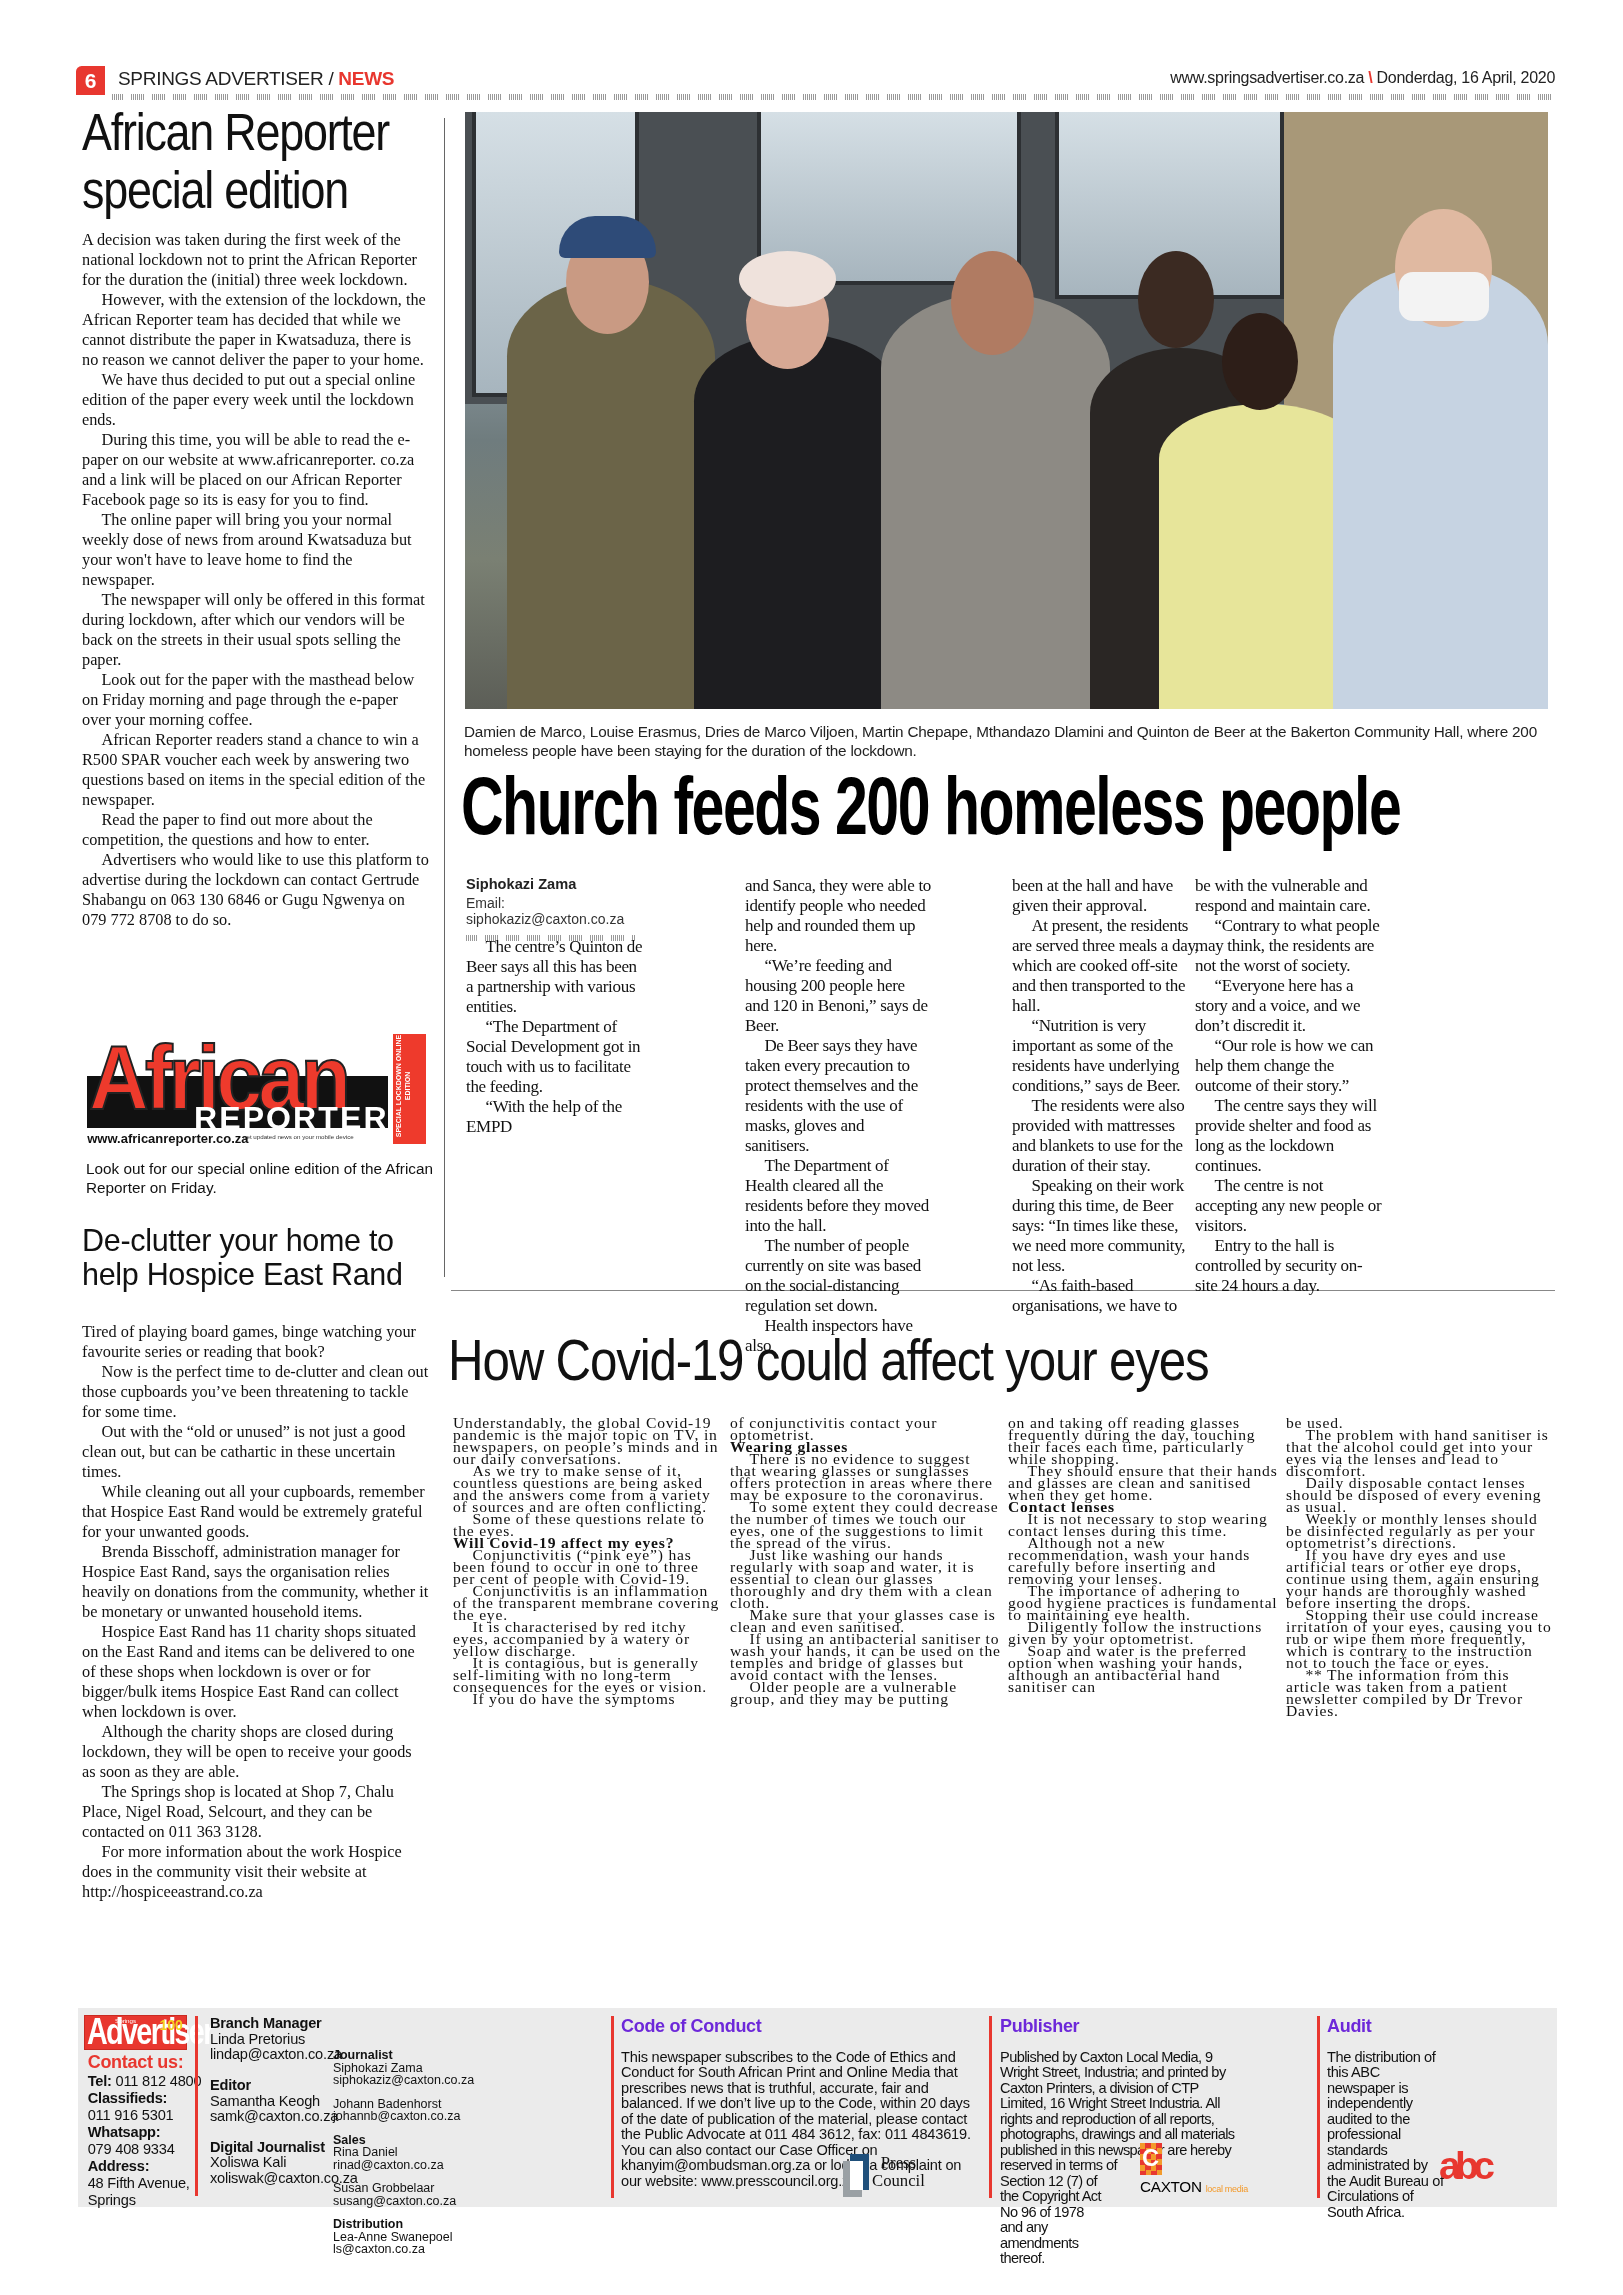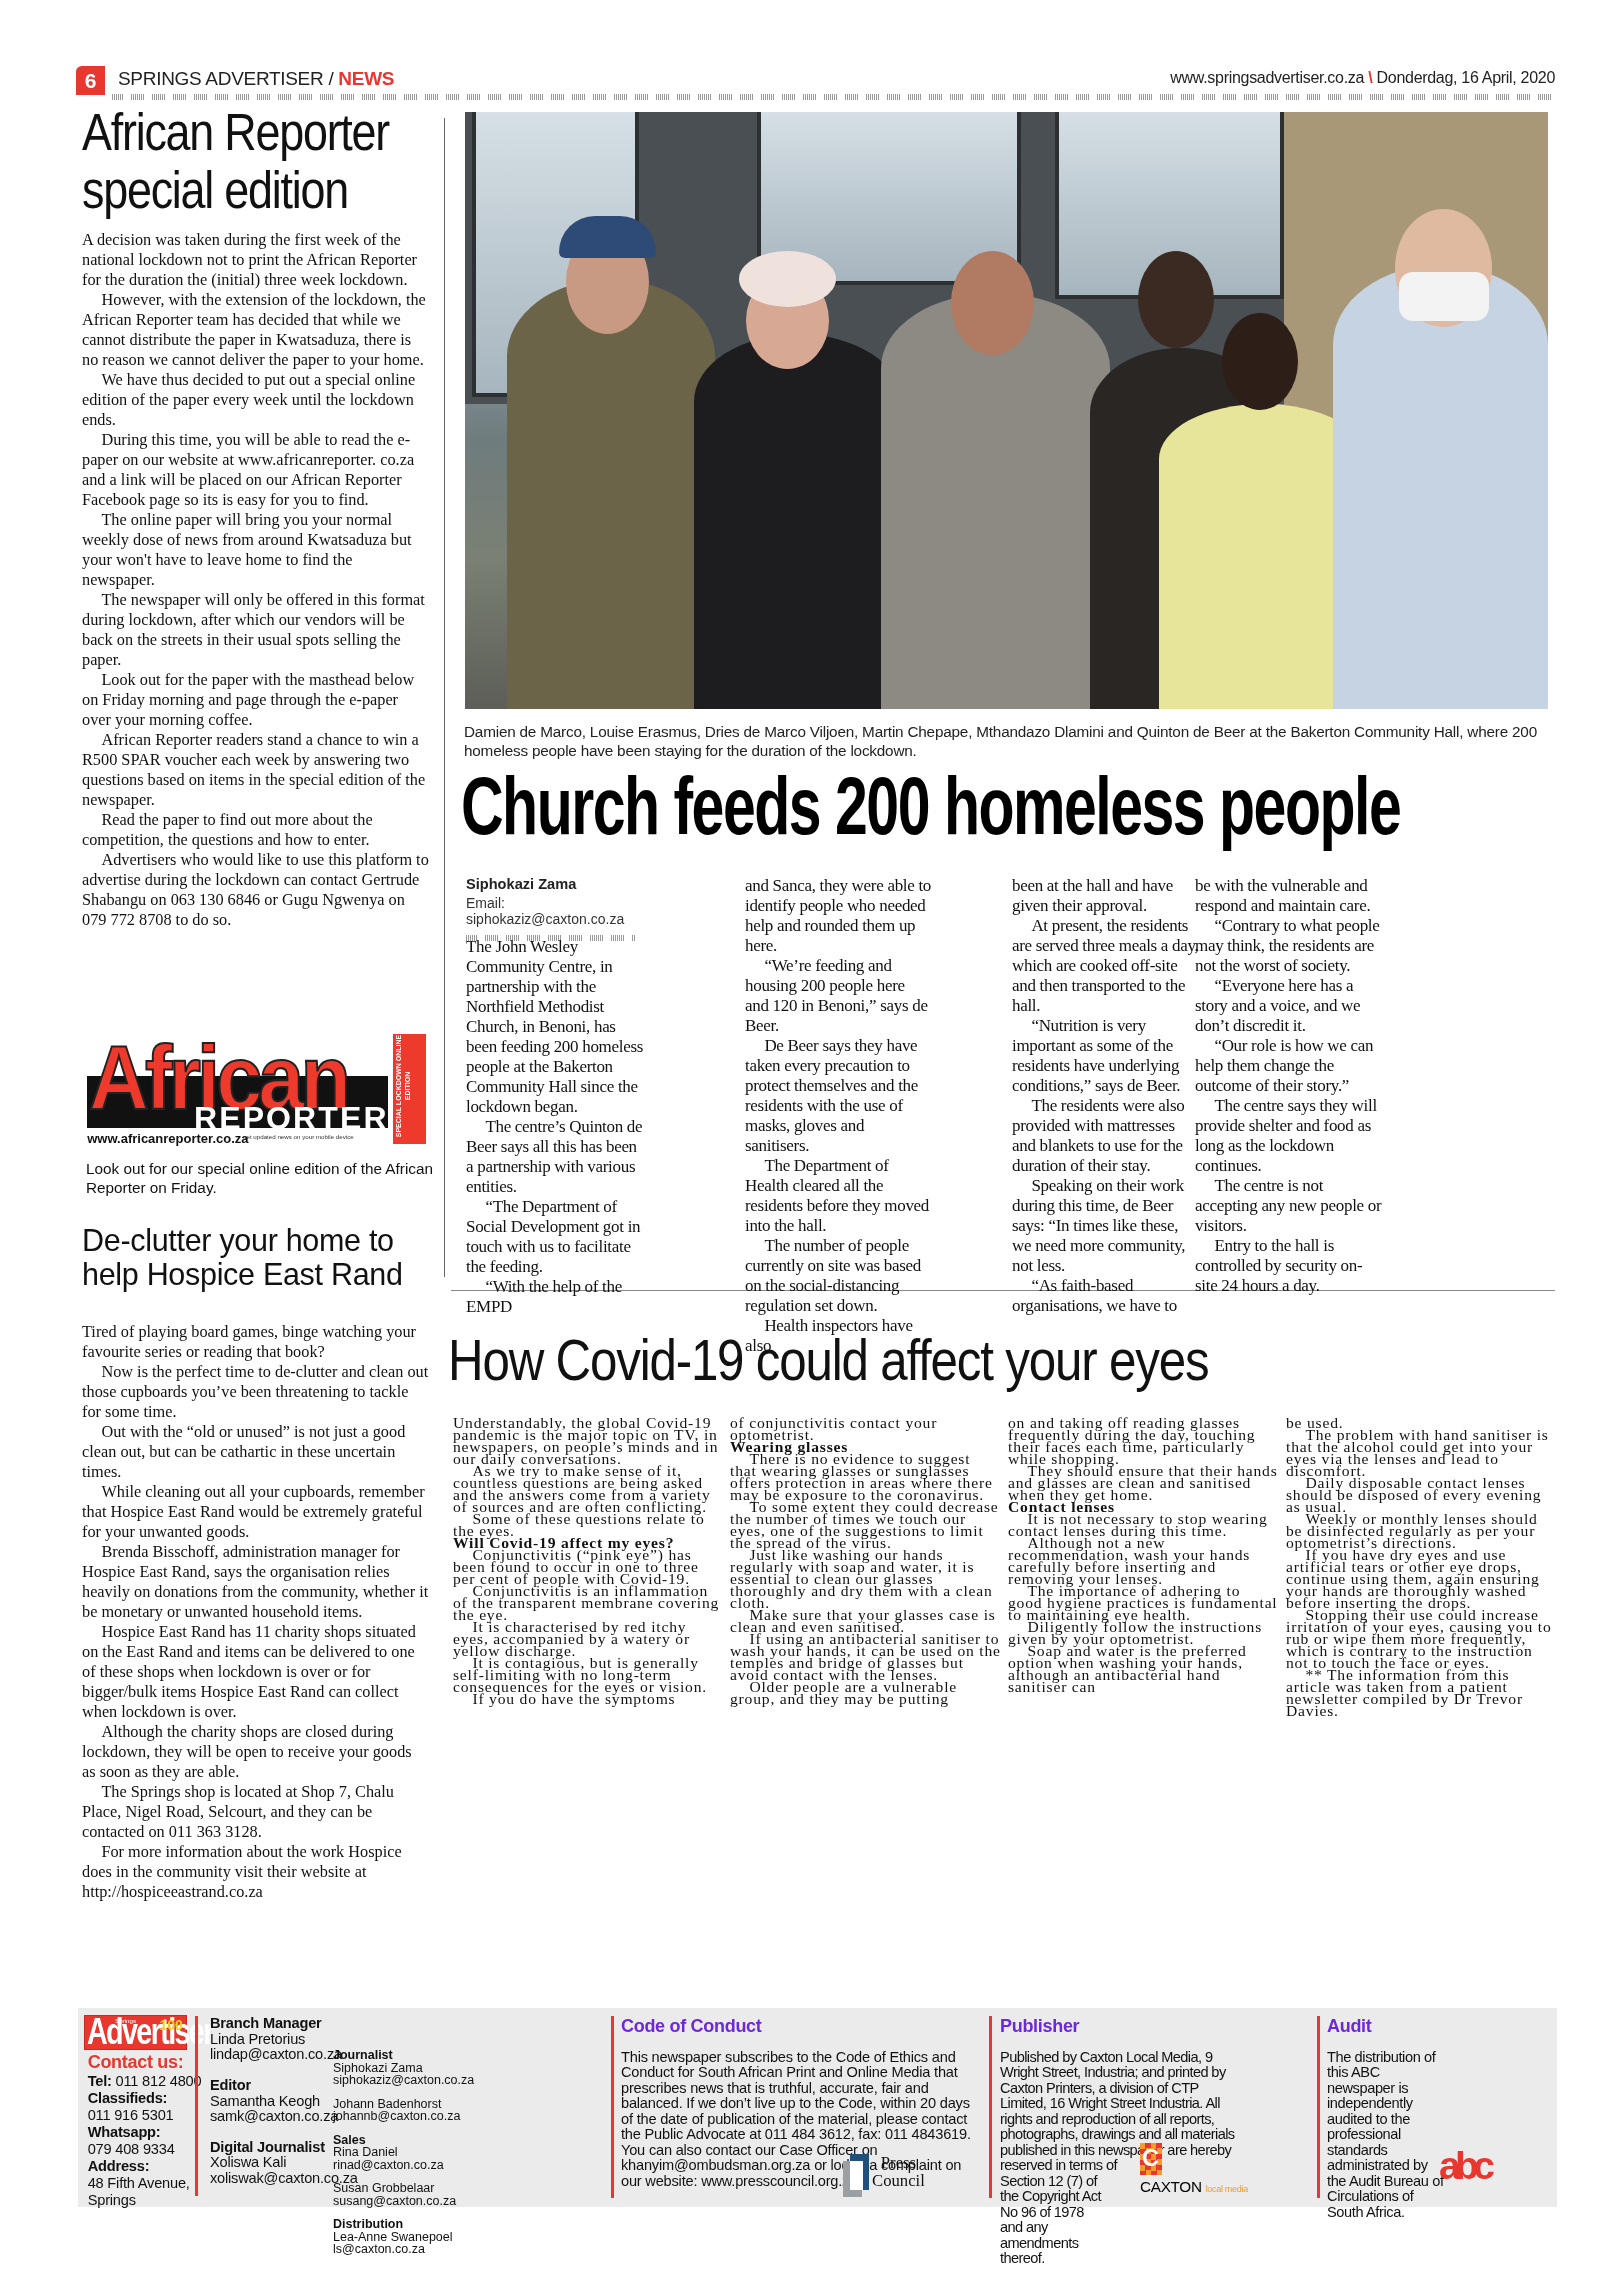--- a/index.html
+++ b/index.html
@@ -172,21 +172,20 @@
 <div class="caption">Damien de Marco, Louise Erasmus, Dries de Marco Viljoen, Martin Chepape, Mthandazo Dlamini and Quinton de Beer at the Bakerton Community Hall, where 200 homeless people have been staying for the duration of the lockdown.</div>
 <h1 class="church-title">Church feeds 200 homeless people</h1>
 
 <div class="byline">
   <div class="name">Siphokazi Zama</div>
   <div class="email">Email: siphokaziz@caxton.co.za</div>
   <span class="rule-dots"></span>
 </div>
 
 <div class="church-cols body-text" style="left:466px;top:937px;width:182px;font-size:17px;line-height:20px;">
-  <p class="first">The John Wesley Community Centre, in partnership with the Northfield Methodist Church, in Benoni, has been feeding 200 homeless people at the Bakerton Community Hall since the lockdown began.</p>
   <p>The centre’s Quinton de Beer says all this has been a partnership with various entities.</p>
   <p>“The Department of Social Development got in touch with us to facilitate the feeding.</p>
   <p>“With the help of the EMPD</p>
 </div>
 <div class="church-cols body-text" style="left:745px;width:187px;font-size:17px;line-height:20px;">
   <p class="first">and Sanca, they were able to identify people who needed help and rounded them up here.</p>
   <p>“We’re feeding and housing 200 people here and 120 in Benoni,” says de Beer.</p>
   <p>De Beer says they have taken every precaution to protect themselves and the residents with the use of masks, gloves and sanitisers.</p>
   <p>The Department of Health cleared all the residents before they moved into the hall.</p>
   <p>The number of people currently on site was based on the social-distancing regulation set down.</p>

